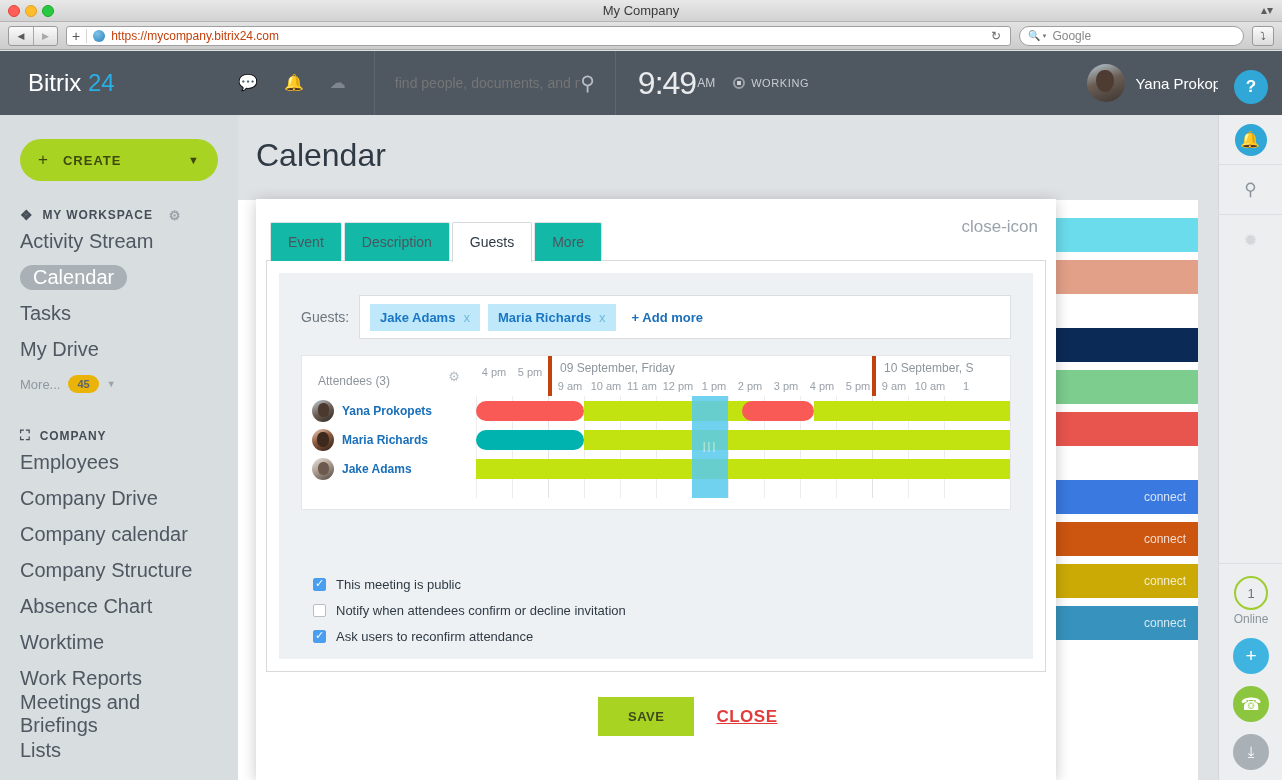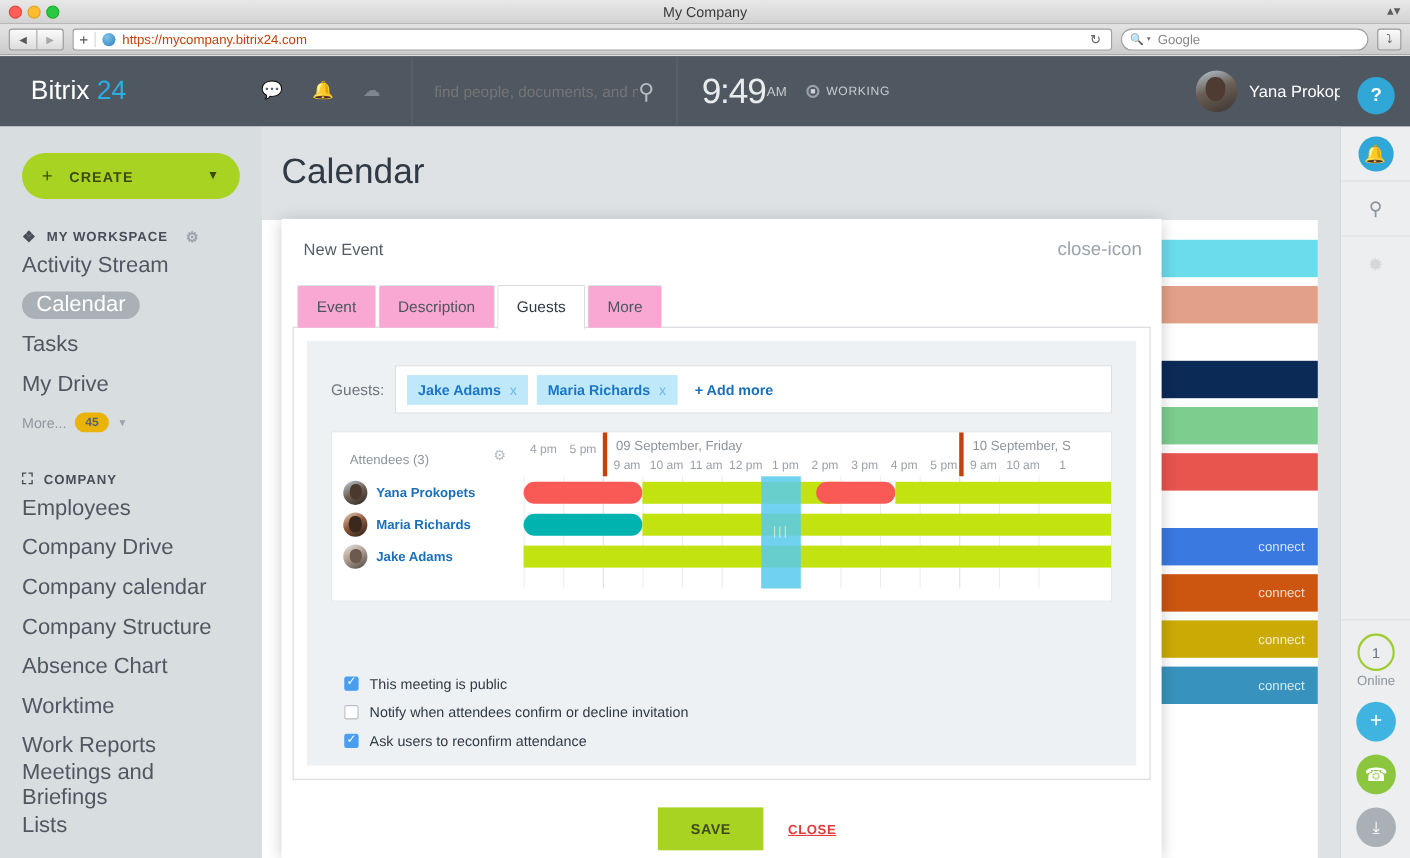--- a/index.html
+++ b/index.html
@@ -206,21 +206,21 @@
   .modal-shadow {
     position: absolute; left: 256px; top: 199px; width: 800px; height: 581px;
     background: #fff; box-shadow: 0 2px 14px rgba(0,0,0,0.22);
   }
   .modal-title { padding: 20px 24px 0 20px; font-size: 15px; color: #545d66; }
   .modal-close {
     position: absolute; right: 18px; top: 19px; font-size: 17px; color: #9aa3ab; line-height: 1;
   }
   .tabs { display: flex; padding: 22px 0 0 14px; align-items: flex-end; position: relative; z-index: 2; }
   .tab {
-    padding: 11px 17px; font-size: 14px; color: #4c555e; background: #f9a8d4;
+    padding: 11px 17px; font-size: 14px; color: #4c555e; background: #14b8a6;
     border: 1px solid #dfe3e6; border-bottom: none; margin-right: 2px;
     border-radius: 2px 2px 0 0;
   }
   .tab.active { background: #fff; color: #2f3a45; border-color: #d6dadd; position: relative; top: 1px; padding-bottom: 12px; }
   .tab-body {
     margin: 0 10px; border: 1px solid #d6dadd; background: #fff; height: 412px;
     position: relative; top: -1px; padding: 12px;
   }
   .panel { background: #eef1f3; height: 100%; padding: 22px 22px 0 22px; position: relative; }
 
@@ -280,21 +280,21 @@
   .chkbox.on::after {
     content: "\2713"; position: absolute; left: 1px; top: -2px; color: #fff; font-size: 11px; line-height: 13px;
   }
   .chk-lbl { font-size: 13px; color: #2f3a45; }
 
   .modal-footer { display: flex; align-items: center; gap: 22px; padding: 24px 0 0 342px; }
   .save-btn {
     background: #a8d322; color: #3f4a1c; font-size: 13px; font-weight: bold;
     padding: 12px 30px; letter-spacing: 0.5px;
   }
-  .close-link { color: #e23b3b; font-size: 12px; font-weight: bold; text-decoration: underline; letter-spacing: 0.5px; }
+  .close-link { color: #e23b3b; font-size: 17px; font-weight: bold; text-decoration: underline; letter-spacing: 0.5px; }
 </style>
 </head>
 <body>
 
 <div class="screen">
 
   <div class="browser-titlebar">
     <div class="traffic">
       <span class="tl-red"></span>
       <span class="tl-yellow"></span>
@@ -475,21 +475,20 @@
     <div class="rail-bottom">
       <div class="online-ring">1</div>
       <div class="online-lbl">Online</div>
       <div class="rail-fab fab-blue">+</div>
       <div class="rail-fab fab-green">☎</div>
       <div class="rail-fab fab-gray">⤓</div>
     </div>
   </div>
 
   <div class="modal-shadow">
-    <div class="modal-title">New Event</div>
     <div class="modal-close">close-icon</div>
 
     <div class="tabs" id="tabs-container">
         <div class="tab"><span>Event</span></div>
         <div class="tab"><span>Description</span></div>
         <div class="tab active"><span>Guests</span></div>
         <div class="tab"><span>More</span></div>
       </div>
 
     <div class="tab-body">

